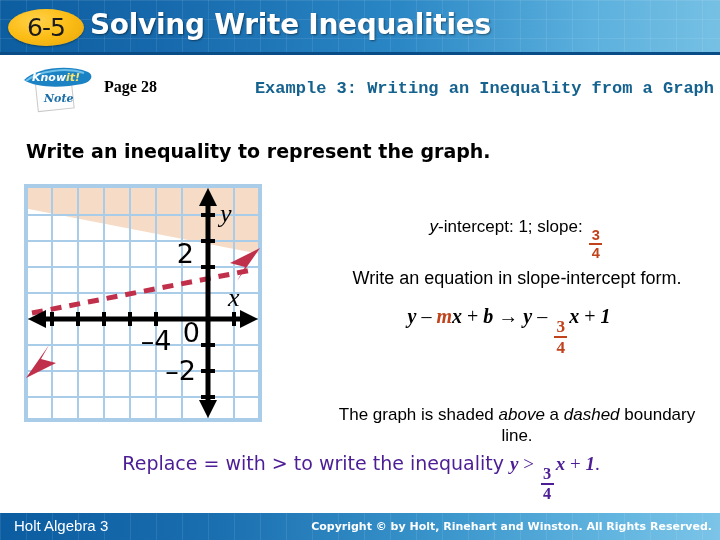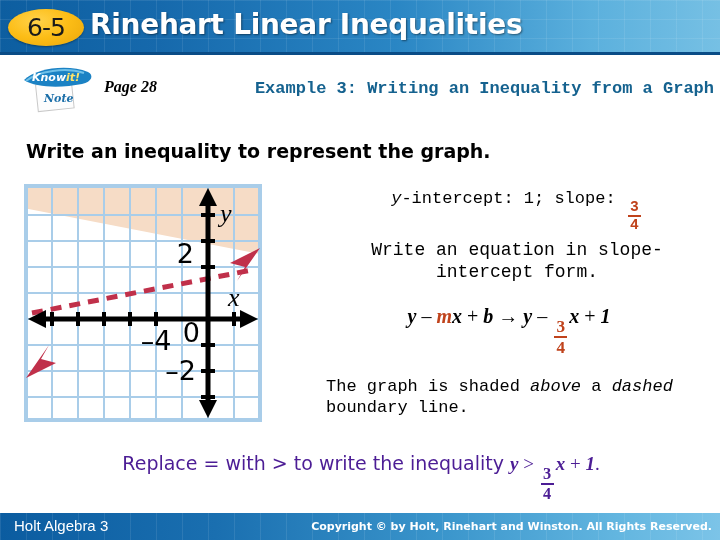--- a/index.html
+++ b/index.html
@@ -72,21 +72,20 @@
     position: absolute;
     left: 22px; top: 62px;
     width: 80px; height: 52px;
   }
   .knowit-logo svg { display: block; }
 
   .page-ref {
     position: absolute;
     left: 104px; top: 78px;
     font-family: "Liberation Serif", serif;
-    font-style: italic;
     font-weight: bold;
     font-size: 16px;
     color: #000000;
     white-space: nowrap;
   }
 
   .example-title {
     position: absolute;
     left: 186px; top: 78px;
     width: 528px;
@@ -112,40 +111,42 @@
   .graph-wrap {
     position: absolute;
     left: 24px; top: 184px;
     width: 238px; height: 238px;
   }
   .graph-wrap svg { display: block; }
 
   
   .rtext {
     position: absolute;
-    font-family: Liberation Mono, monospace;
+    font-family: Liberation Sans, sans-serif;
     color: #000000;
+    margin-top: 28px;
   }
   .intercept-line {
     left: 322px; top: 189px;
     width: 390px;
     text-align: center;
     font-size: 17px;
     white-space: nowrap;
   }
   .slope-eq-note {
     left: 330px; top: 240px;
     width: 374px;
     text-align: center;
     font-size: 18px;
     line-height: 1.22;
   }
   .shade-note {
     left: 326px; top: 376px;
     width: 382px;
+    text-align: center;
     font-size: 17px;
     line-height: 1.24;
   }
   .equation-row {
     position: absolute;
     left: 322px; top: 305px;
     width: 374px;
     text-align: center;
     font-family: "Liberation Serif", serif;
     font-size: 20px;
@@ -239,21 +240,21 @@
   }
 </style>
 </head>
 <body>
 
 <div class="header">
   <div class="header-texture"></div>
   <div class="lesson-badge">
     <span class="lesson-badge-text">6-5</span>
   </div>
-  <div class="header-title">Rinehart Linear Inequalities</div>
+  <div class="header-title">Solving Write Inequalities</div>
   <div class="header-bottom-line"></div>
 </div>
 
 <div class="knowit-logo">
   <svg width="80" height="52" viewBox="0 0 80 52" xmlns="http://www.w3.org/2000/svg">
     <g transform="rotate(-6 40 26)">
       <rect x="14" y="20" width="36" height="27" fill="#fdfdfd" stroke="#c9c9c9" stroke-width="1"></rect>
     </g>
     <path d="M2 18 C 14 6, 46 2, 66 10 C 72 13, 70 20, 60 22 C 40 26, 14 26, 2 18 Z" fill="#1b82c4"></path>
     <path d="M4 19 C 16 9, 44 5, 62 11" fill="none" stroke="#6fc0e8" stroke-width="2"></path>

